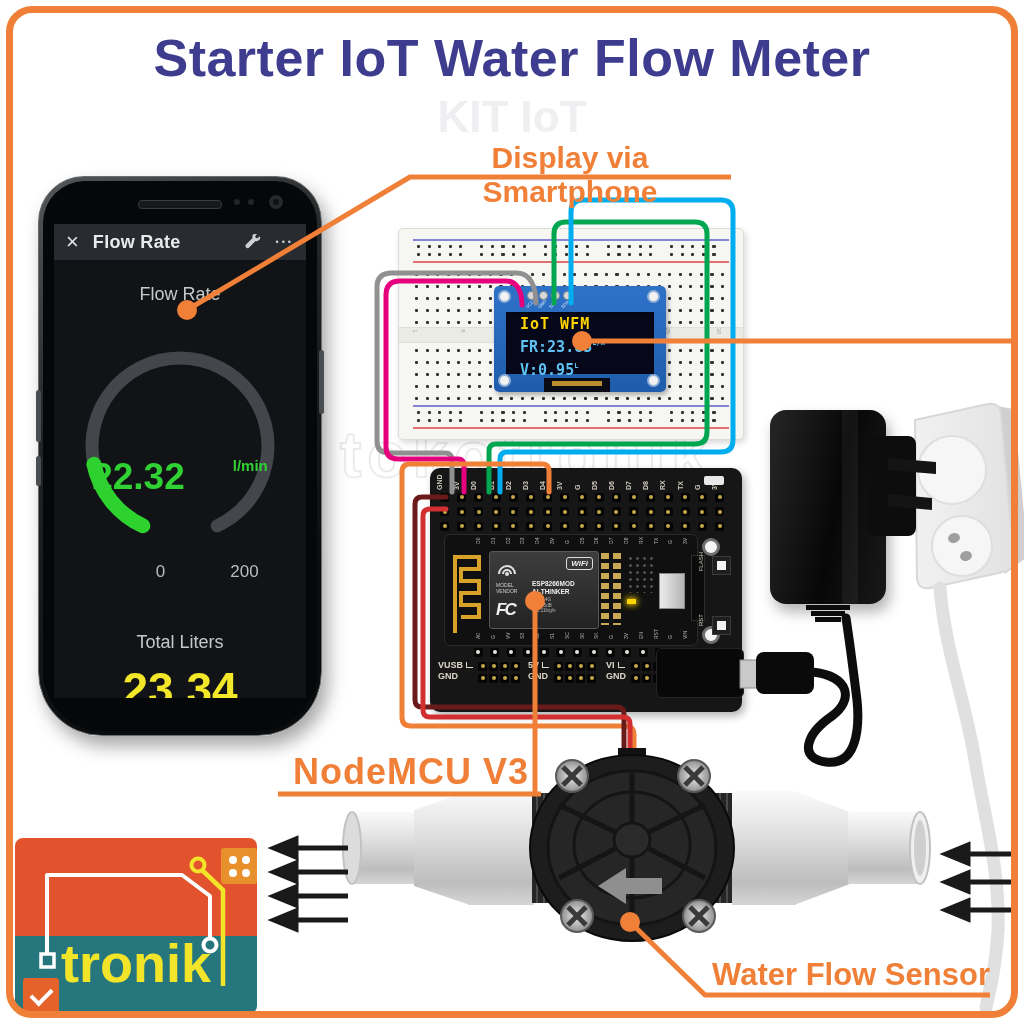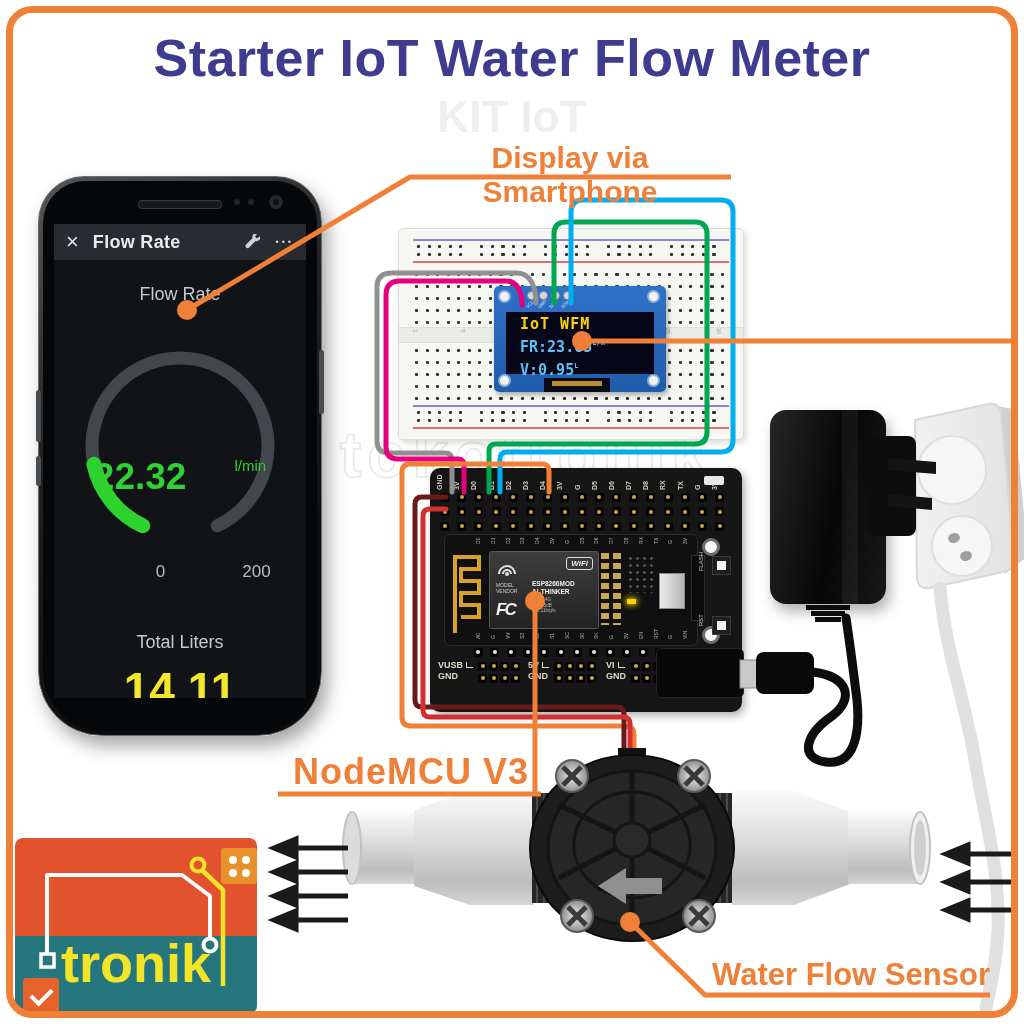--- a/index.html
+++ b/index.html
@@ -36,24 +36,24 @@
   .side-btn{position:absolute;width:5px;background:#4a4d4f;border-radius:3px;}
   .screen{position:absolute;left:16px;top:48px;width:252px;height:474px;background:#111316;overflow:hidden;}
   .app-header{position:absolute;left:0;top:0;width:252px;height:36px;background:#282b30;display:flex;align-items:center;
               padding:0 12px;box-sizing:border-box;color:#e8eaec;}
   .close-x{font-size:22px;line-height:36px;color:#dfe2e4;}
   .app-title{font-size:18px;font-weight:bold;margin-left:14px;letter-spacing:.3px;}
   .hd-spacer{flex:1;}
   .menu-dots{font-size:9px;letter-spacing:3px;color:#cfd2d4;margin-left:14px;}
   .flow-label{position:absolute;left:0;width:252px;text-align:center;font-size:18px;color:#c6c9cb;}
   .gauge-value{position:absolute;left:0;top:232px;width:252px;text-align:center;color:#2fd232;font-size:37px;font-weight:600;}
-  .gauge-value sup{font-size:15px;font-weight:400;vertical-align:18px;letter-spacing:0;margin-left:48px;}
+  .gauge-value sup{font-size:15px;font-weight:700;vertical-align:18px;letter-spacing:0;margin-left:48px;}
   .gauge-min,.gauge-max{position:absolute;top:338px;font-size:17px;color:#b9bcbe;}
   .gauge-min{left:94px;width:25px;text-align:center;}
-  .gauge-max{left:180px;width:45px;text-align:center;}
+  .gauge-max{left:168px;width:45px;text-align:center;}
   .total-value{position:absolute;left:0;top:438px;width:252px;text-align:center;color:#f2e728;font-size:46px;font-weight:600;}
 
   
   .breadboard{left:398px;top:228px;width:344px;height:210px;background:#f6f6f3;border:1px solid #dcdcd6;
               border-radius:5px;box-shadow:2px 3px 6px rgba(0,0,0,.15);z-index:4;}
   .rail{position:absolute;left:14px;width:316px;height:2px;}
   .rail.blue{background:#8585d8;}
   .rail.red{background:#e07070;}
   .groove{position:absolute;left:0;top:98px;width:344px;height:14px;background:#ebebe6;
           border-top:1px solid #dfdfd8;border-bottom:1px solid #dfdfd8;}
@@ -966,21 +966,21 @@
         <path d="M 72.8,189.8 A 88,88 0 0 1 23.9,128.3" fill="none" stroke="#2ed22e" stroke-width="15" stroke-linecap="round"></path>
       </svg>
 
       <div class="gauge-value">
         <span>22.32</span><sup>l/min</sup>
       </div>
       <div class="gauge-min">0</div>
       <div class="gauge-max">200</div>
 
       <div class="flow-label" style="top:408px">Total Liters</div>
-      <div class="total-value">14.11</div>
+      <div class="total-value">23.34</div>
 
     </div>
   </div>
 
   <div class="abs logo">
     <div class="logo-top"></div>
     <div class="logo-bottom"></div>
     <div class="logo-tronik">tronik</div>
     <svg class="abs" style="left:0;top:0;z-index:2" width="242" height="176">
       <path d="M 32,116 L 32,37 L 167,37 L 195,58 L 195,99" fill="none" stroke="#ffffff" stroke-width="4" stroke-linejoin="round"></path>

